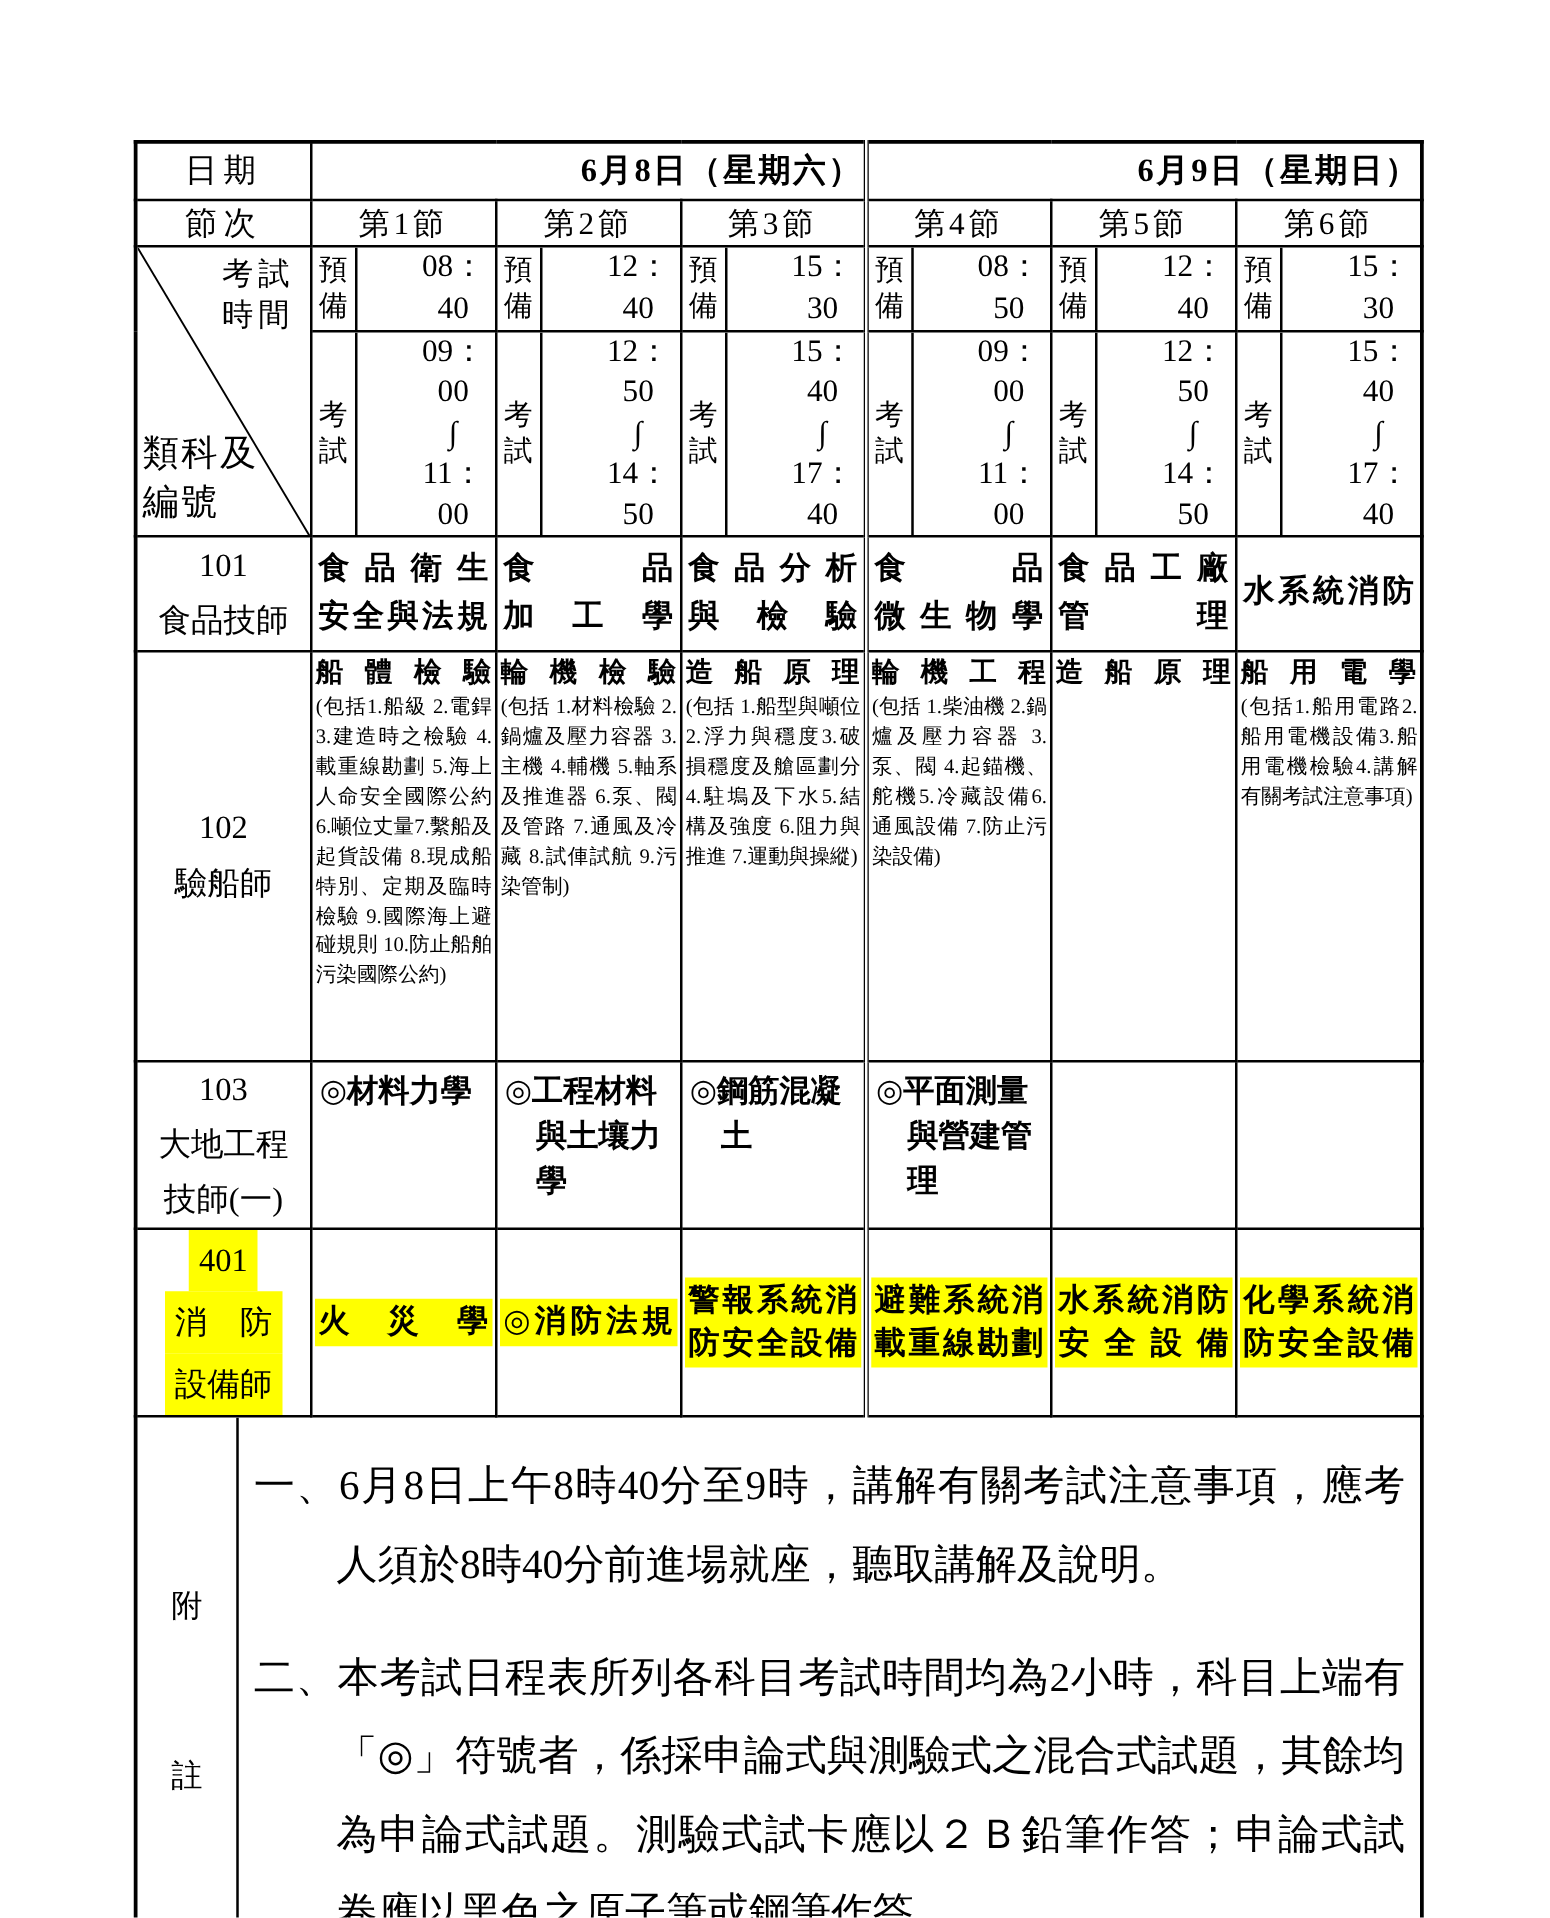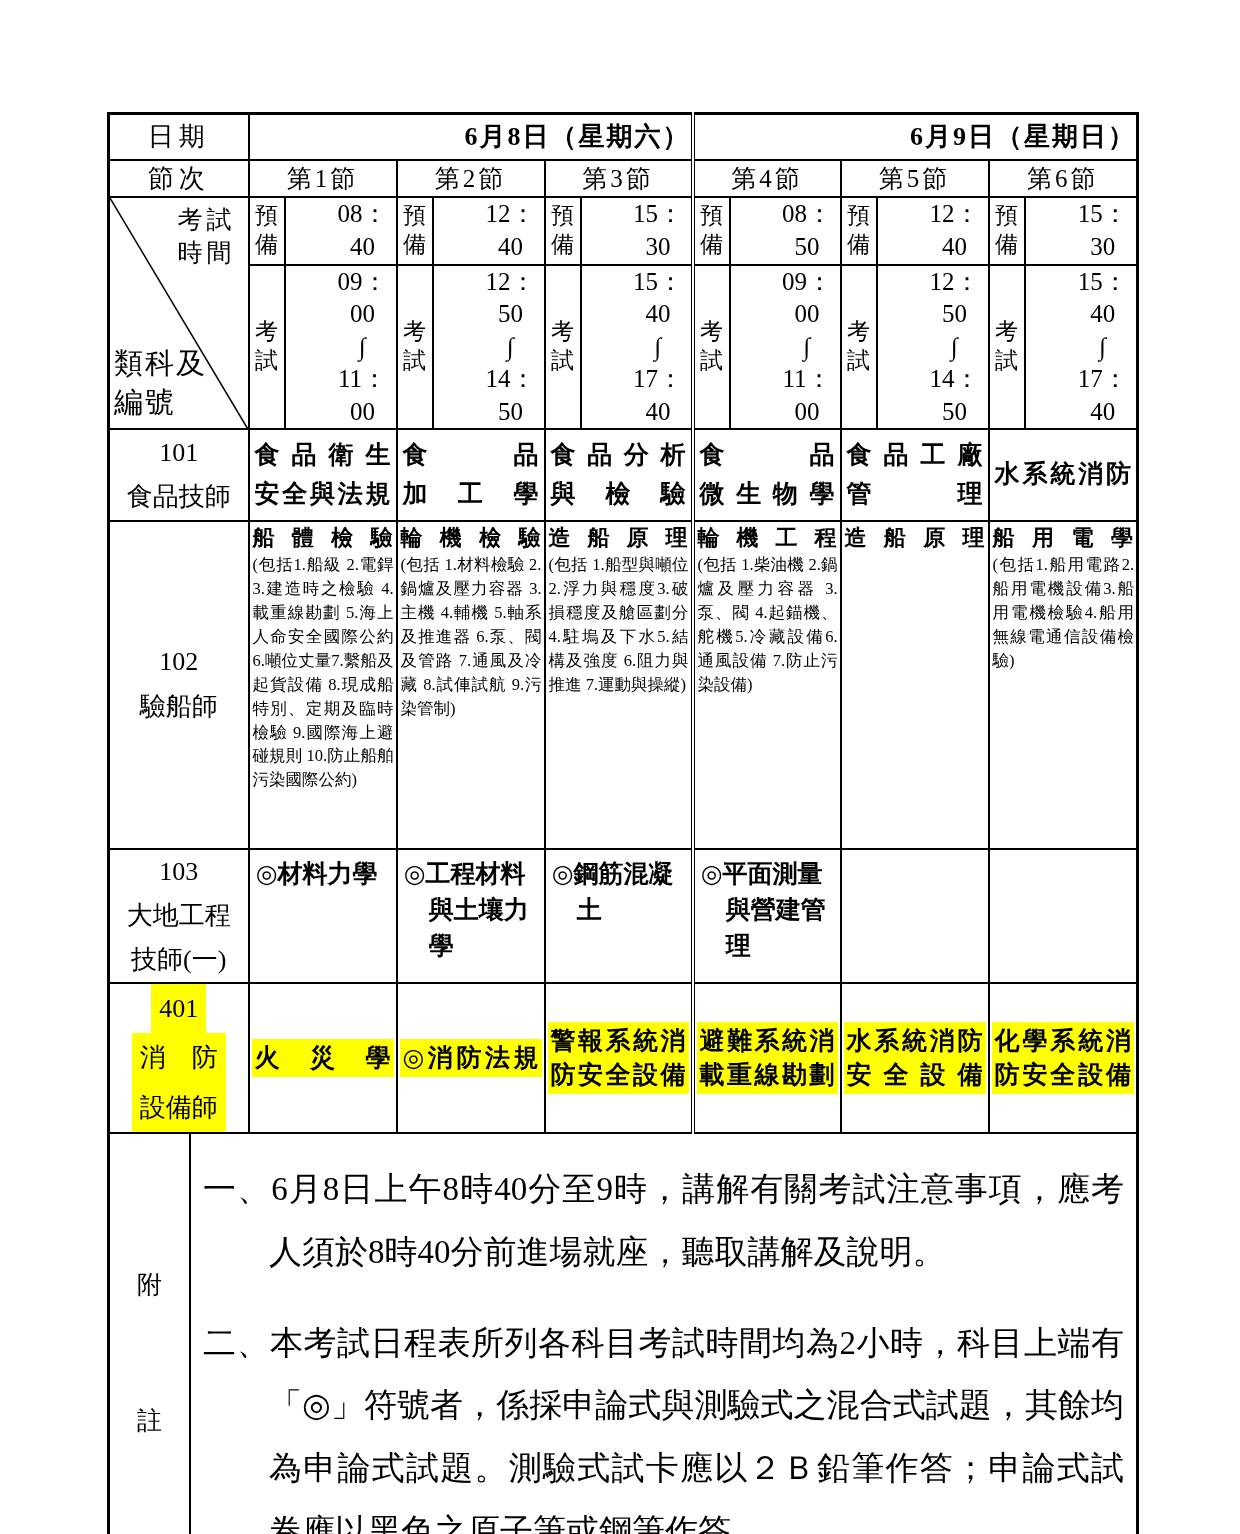--- a/index.html
+++ b/index.html
@@ -307,21 +307,21 @@
     </td>
     <td class="subj-top day2">
       <span class="stitle just">輪機工程</span>
       <span class="sdetail">(包括 1.柴油機 2.鍋爐及壓力容器 3.泵、閥 4.起錨機、舵機5.冷藏設備6.通風設備 7.防止污染設備)</span>
     </td>
     <td class="subj-top">
       <span class="stitle just">造船原理</span>
     </td>
     <td class="subj-top">
       <span class="stitle just">船用電學</span>
-      <span class="sdetail">(包括1.船用電路2.船用電機設備3.船用電機檢驗4.船用無線電通信設備檢驗)</span>
+      <span class="sdetail">(包括1.船用電路2.船用電機設備3.船用電機檢驗4.講解有關考試注意事項)</span>
     </td>
   </tr>
 
   <tr class="h-103">
     <td class="cls-lbl">
       <div class="cls-id">103</div>
       <div class="cls-name">大地工程
 技師(一)</div>
     </td>
     <td class="subj-top subj-circ">◎材料力學</td>

